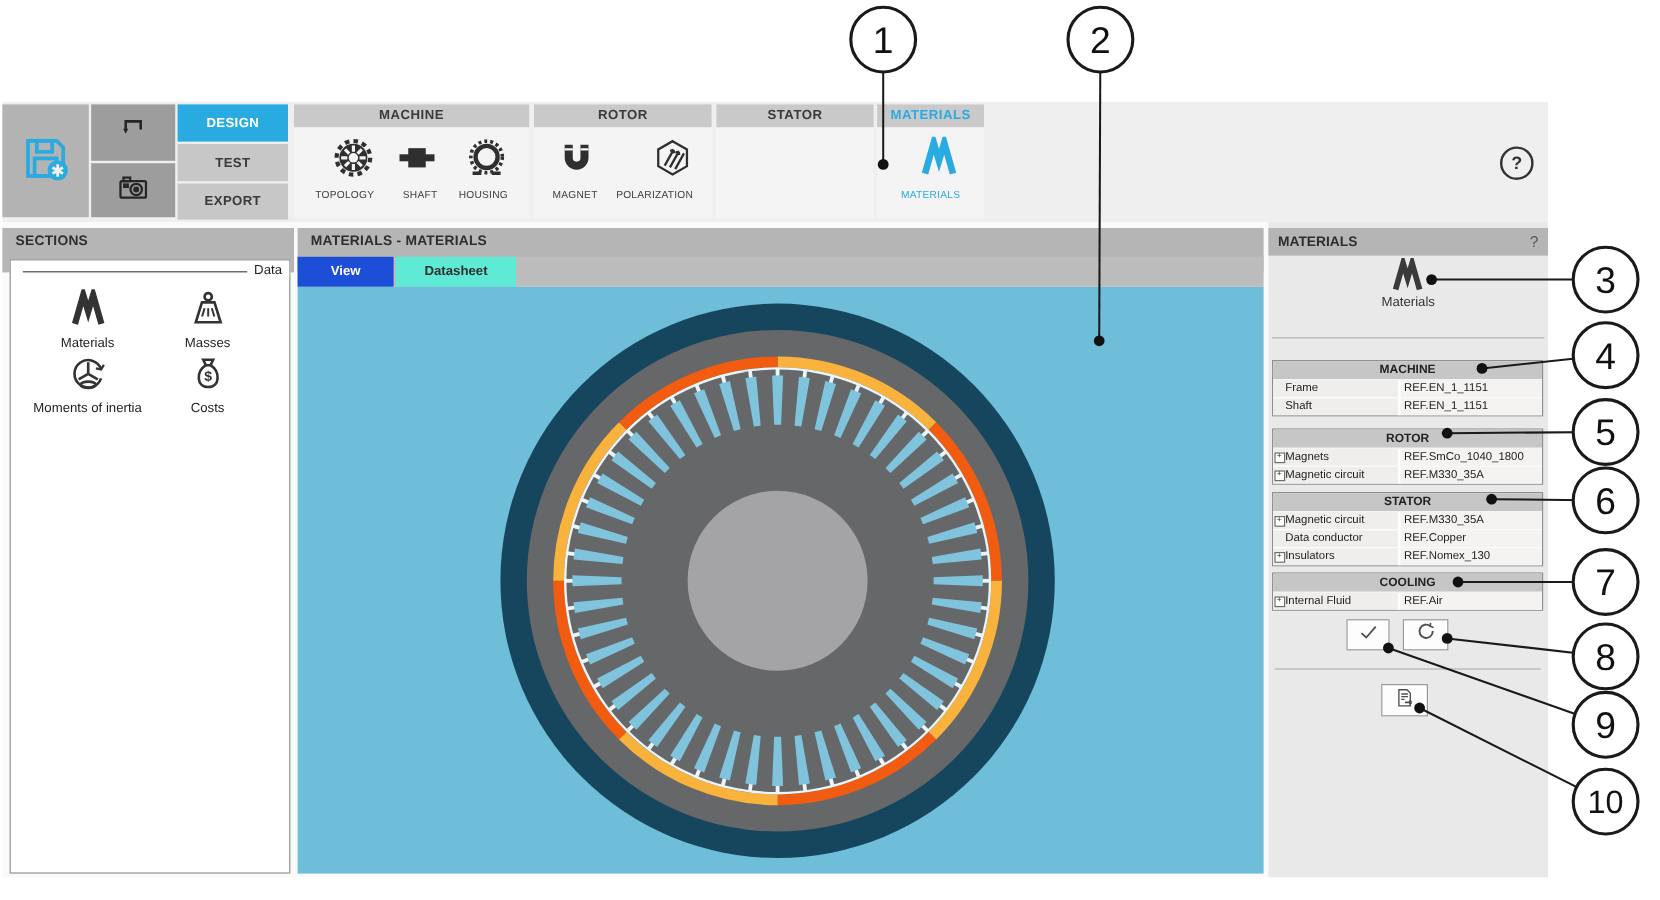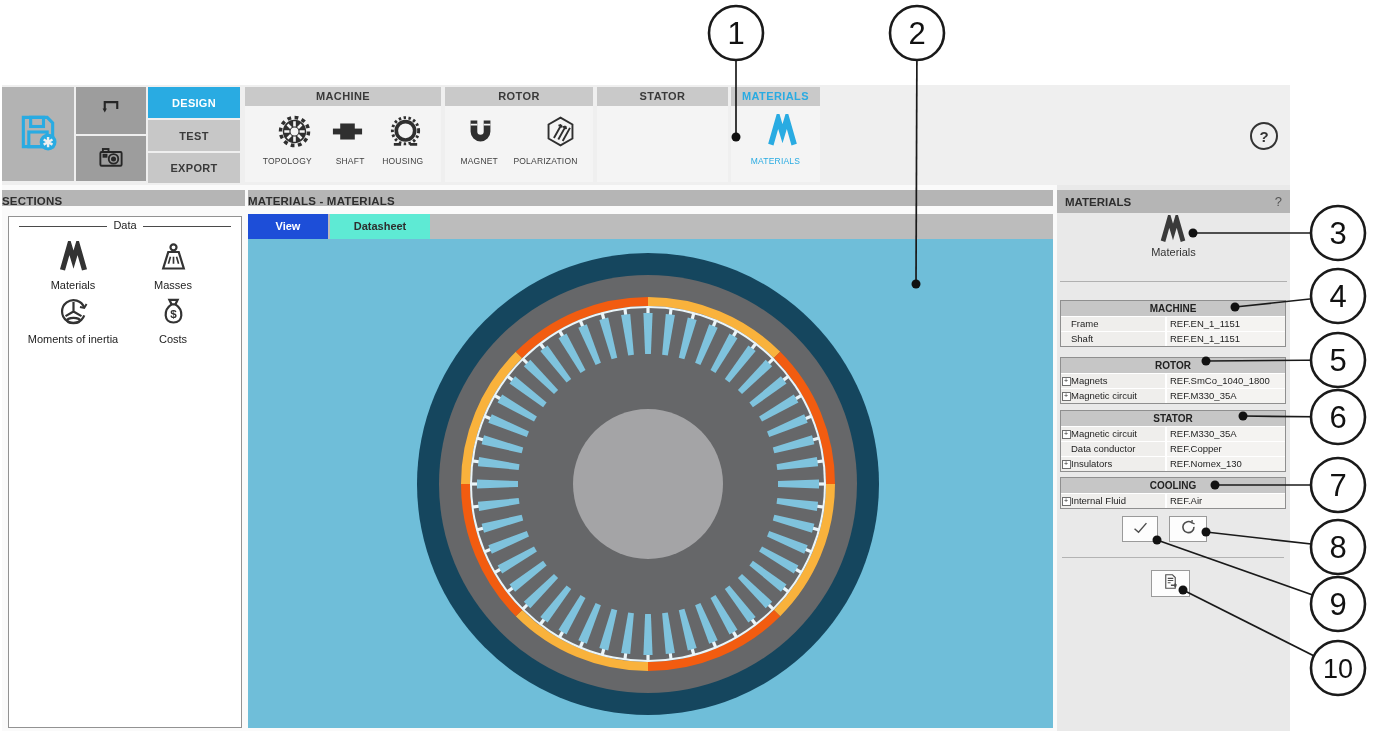--- a/index.html
+++ b/index.html
@@ -22,27 +22,27 @@
   .ghead.active{color:#29abe2}
   .gbody{display:flex;justify-content:space-evenly;align-items:flex-start;padding-top:8px}
   .gitem{display:flex;flex-direction:column;align-items:flex-end;color:#2f2f2f;cursor:pointer}
   .gitem svg{width:35px;height:35px}
   .glabel{font-size:8.5px;margin-top:3px;color:#3f3f3f;letter-spacing:.2px}
   .gitem.active{color:#29abe2}
   .gitem.active .glabel{color:#29abe2}
   .helpbtn{position:absolute;left:1248px;top:37px;width:24px;height:24px;border:2px solid #333;
            border-radius:50%;display:flex;align-items:center;justify-content:center;font-weight:bold;
            font-size:15px;color:#333;cursor:pointer;background:transparent}
-  .bar{position:absolute;height:16px;background:#b5b5b5;color:#2e2e2e;font-weight:bold;font-size:11.5px;
-       line-height:23px;box-sizing:border-box;letter-spacing:.2px}
+  .bar{position:absolute;height:37px;background:#b5b5b5;color:#2e2e2e;font-weight:bold;font-size:11.5px;
+       line-height:23px;padding-left:11px;box-sizing:border-box;letter-spacing:.2px}
   .lpanel-head{left:0;top:105px;width:243px}
   .mpanel-head{left:246px;top:105px;width:805px}
   .sections-box{position:absolute;left:6px;top:131px;width:232px;height:510px;background:#fff;border:1px solid #929292}
   .legend-line{position:absolute;left:10px;right:10px;top:9px;border-top:1px solid #4a4a4a}
-  .legend-text{position:absolute;left:0;right:0;top:2px;text-align:center;font-size:11px;color:#222}
+  .legend-text{position:absolute;left:0;right:0;top:2px;text-align:right;font-size:11px;color:#222}
   .legend-text span{background:#fff;padding:0 6px}
   .sitem{position:absolute;width:120px;text-align:center;color:#2f2f2f;cursor:pointer}
   .sitem svg{width:33px;height:33px;color:#333}
   .slabel{display:block;font-size:11px;margin-top:1px;color:#222}
   .tabbar{position:absolute;left:246px;top:129px;width:805px;height:25px;background:#bcbcbc}
   .vtab{position:absolute;top:0;height:25px;line-height:25px;font-size:11px;font-weight:bold;
         text-align:center;cursor:pointer}
   .vtab.active{background:#1d4ed8;color:#fff}
   .vtab.idle{background:#5eead4;color:#2e2e2e}
   .canvas{position:absolute;left:246px;top:154px;width:805px;height:489px;background:#6fbed9}

